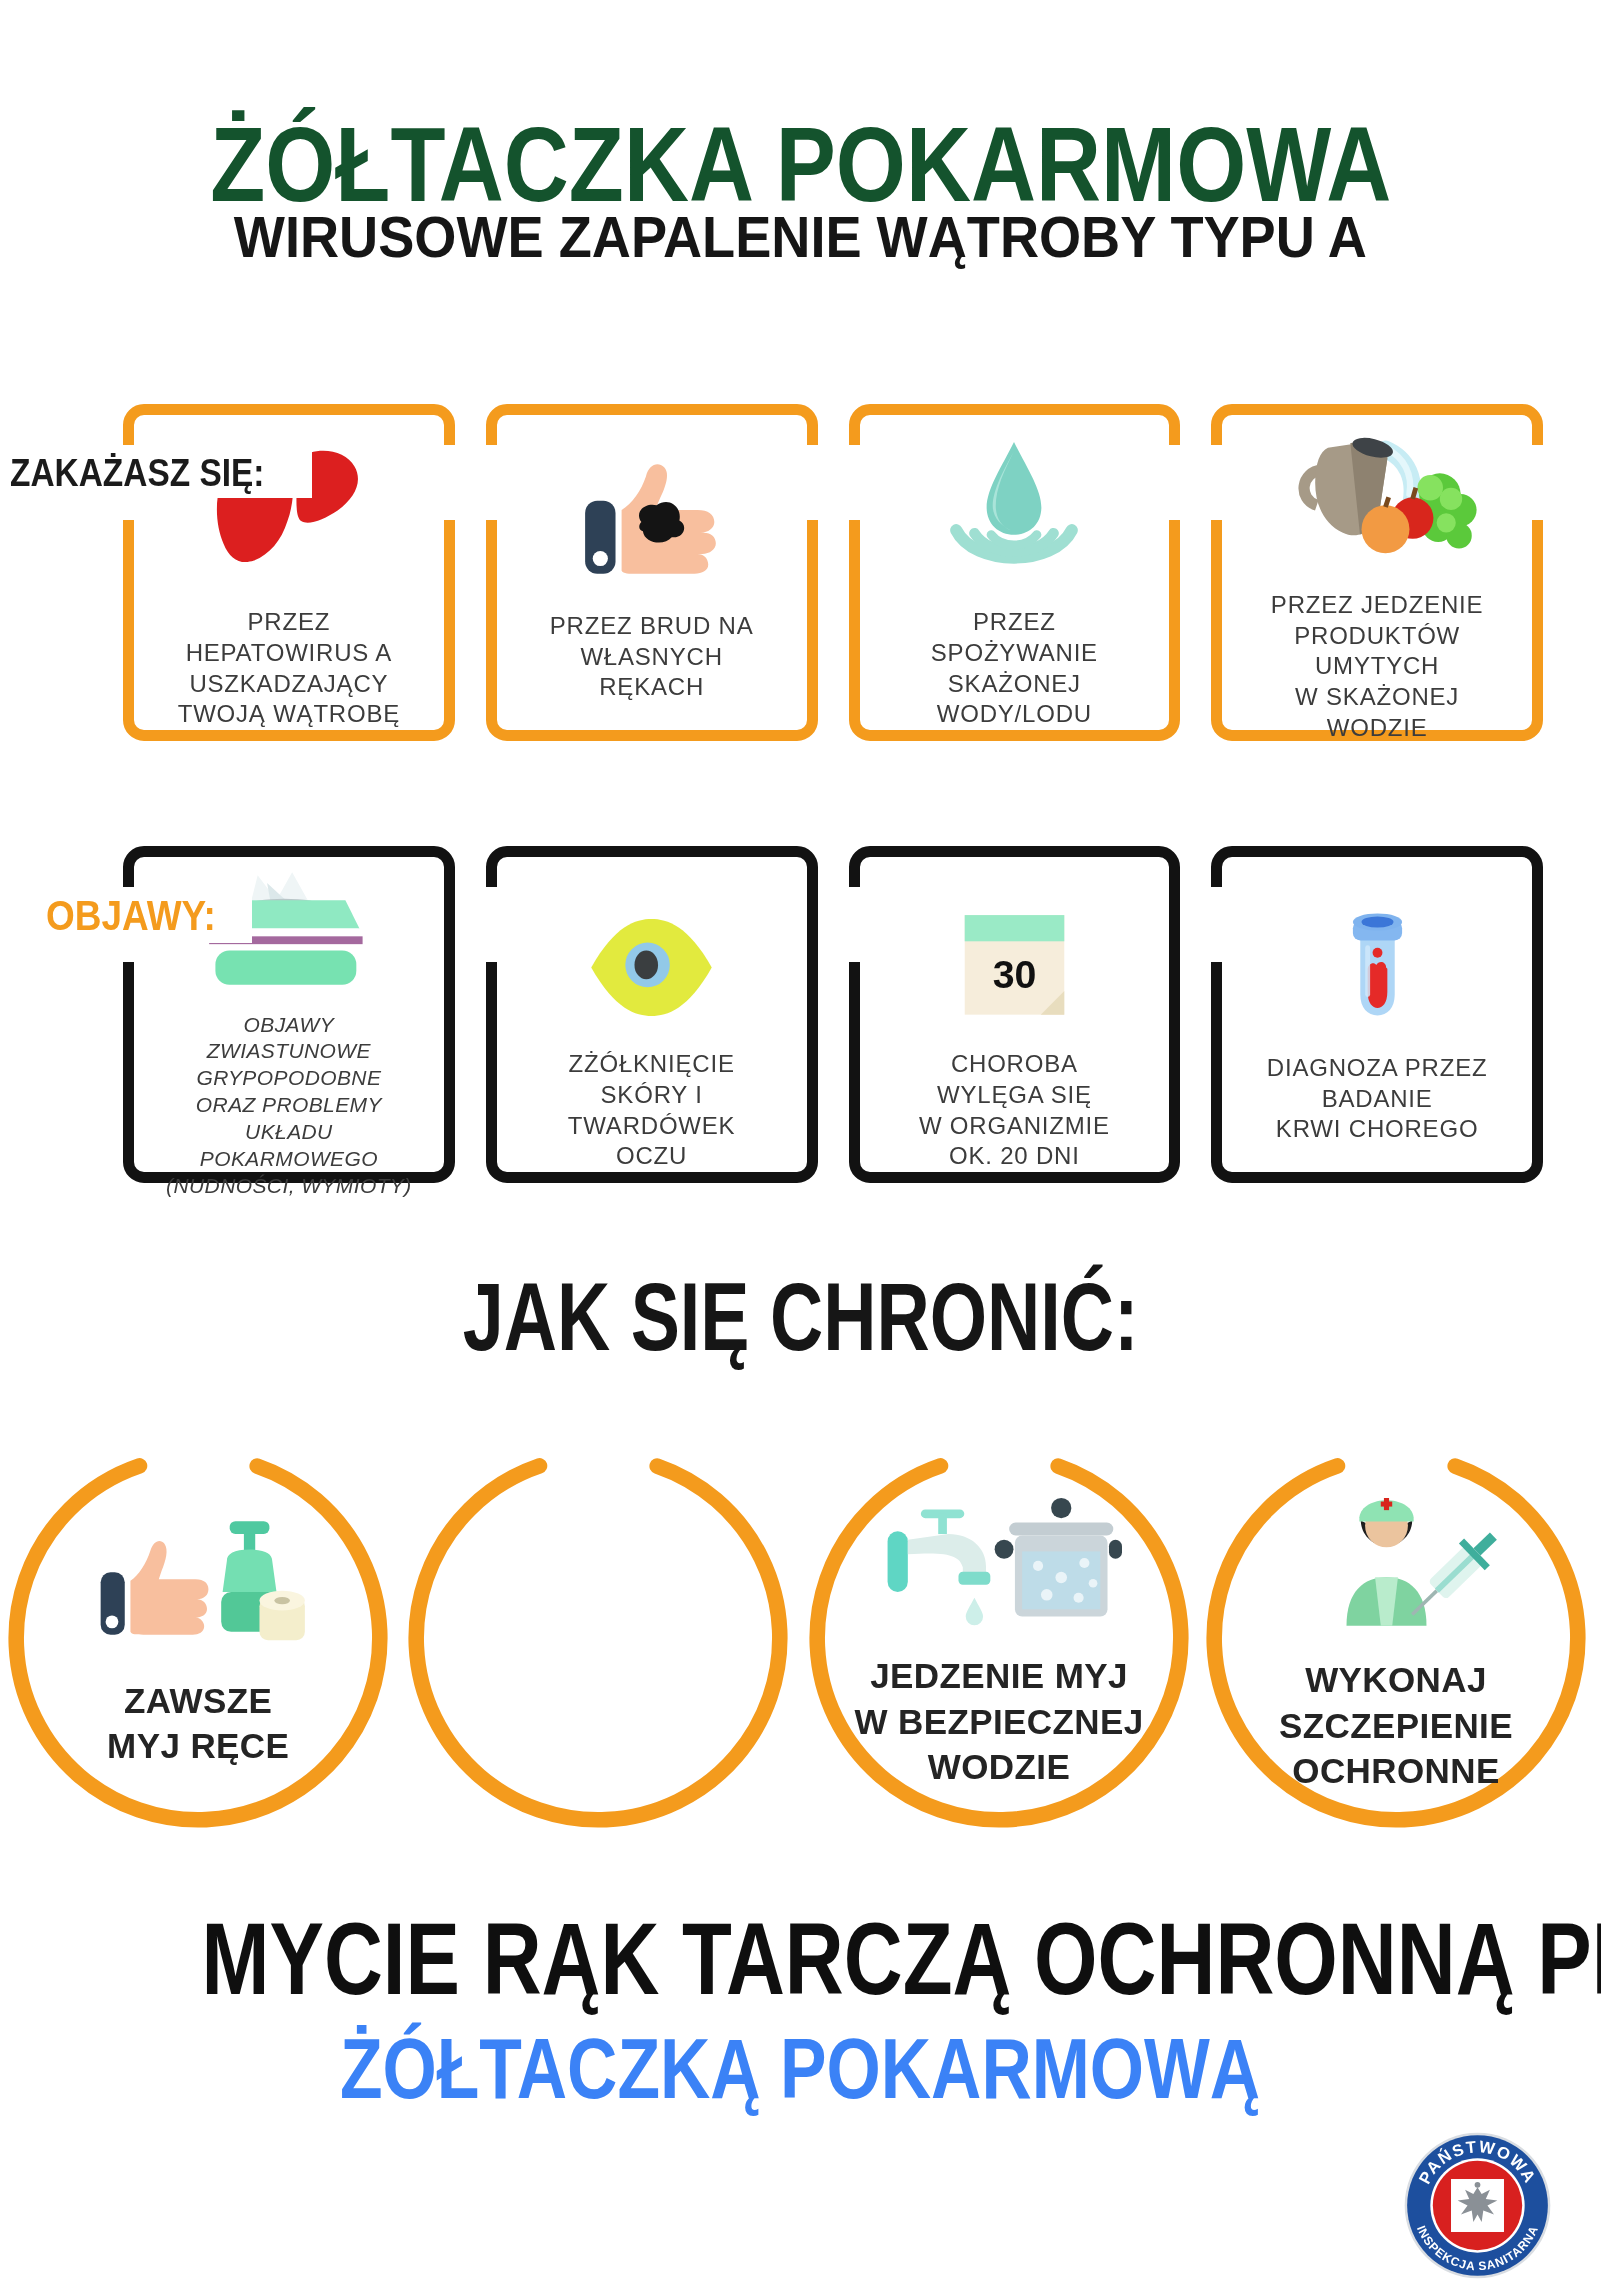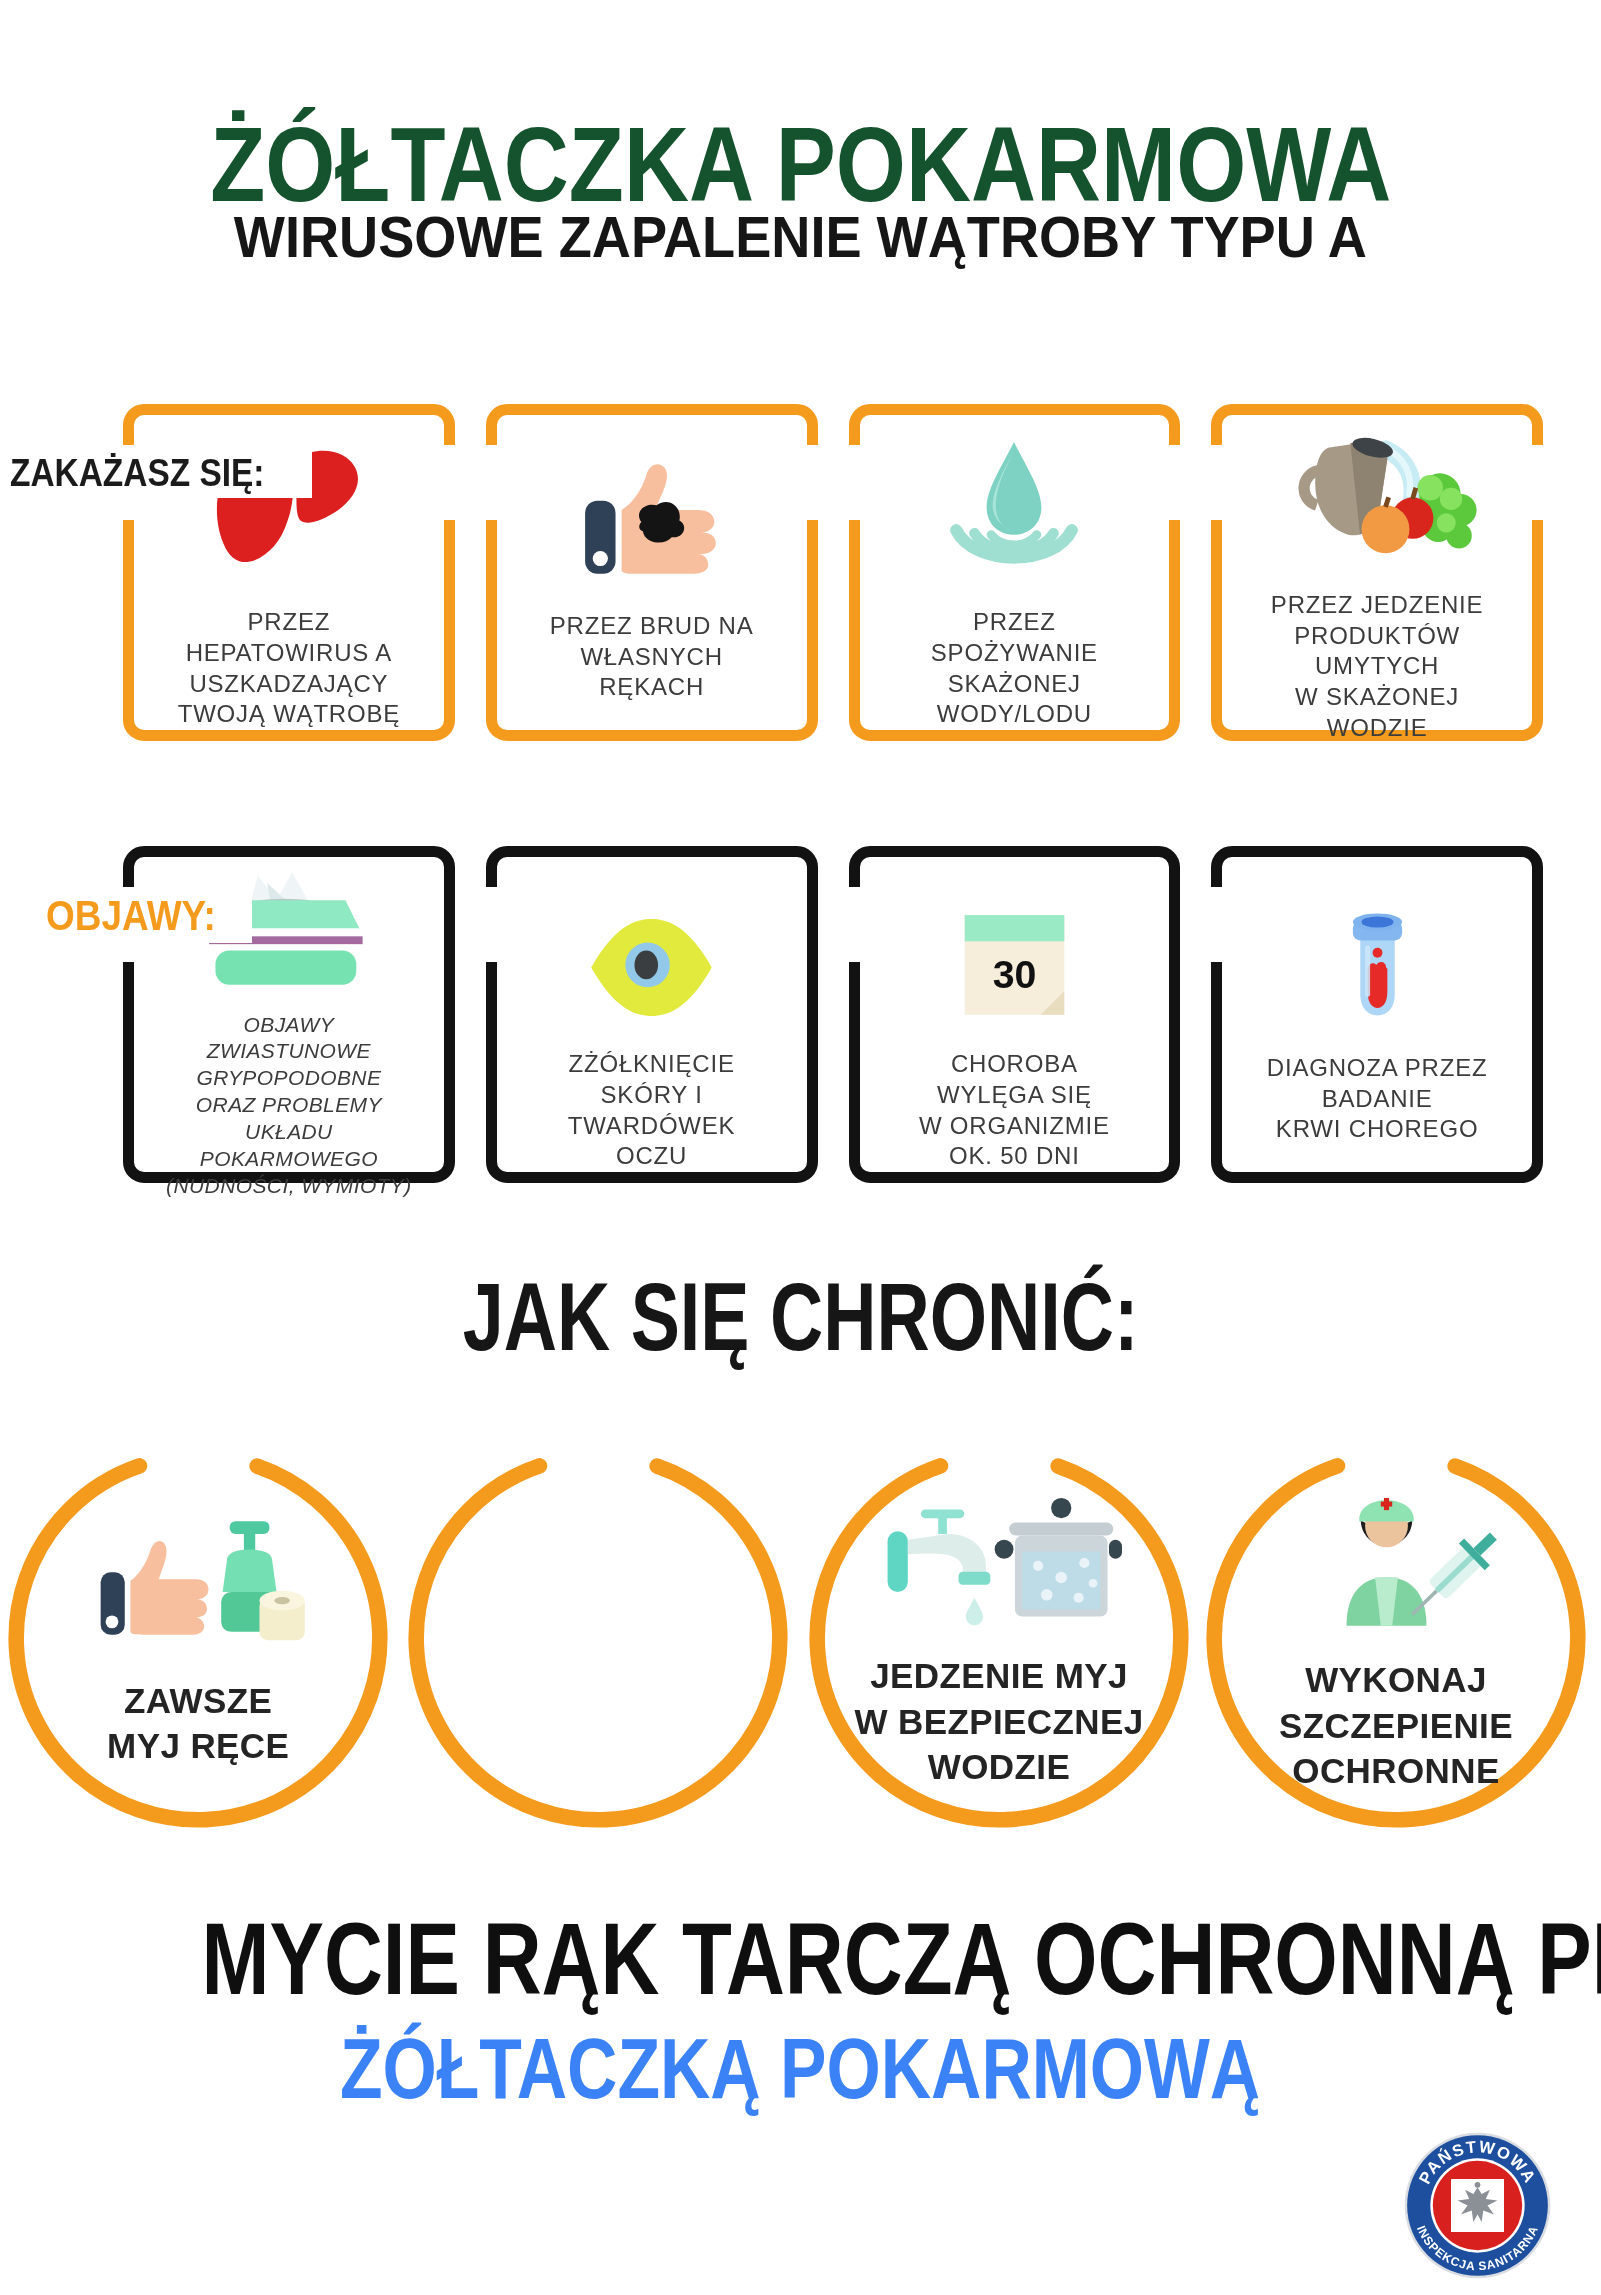--- a/index.html
+++ b/index.html
@@ -215,21 +215,21 @@
           <svg width="143" height="131" viewBox="0 0 100 100">
             <rect x="12" y="10" width="76" height="76" fill="#F6EDDB"></rect>
             <rect x="12" y="10" width="76" height="20" fill="#9AEAC6"></rect>
             <path d="M70 86 L88 68 L88 86 Z" fill="#E8DDBE"></path>
             <text x="50" y="66" font-size="30" font-weight="bold" text-anchor="middle" fill="#111111">30</text>
           </svg>
         </div>
         <div class="card-text">CHOROBA
 WYLĘGA SIĘ
 W ORGANIZMIE
-OK. 50 DNI</div>
+OK. 20 DNI</div>
       </div>
     </div>
 
     <div class="card blackb">
       <div class="notch nl"></div>
       <div class="card-inner">
         <div class="icon-wrap">
           <svg width="123" height="139" viewBox="0 0 100 100">
             <path d="M36 26 L36 72 C36 83 42 89 50 89 C58 89 64 83 64 72 L64 26 Z" fill="#AED6F6"></path>
             <path d="M42 52 C42 47 47 45 49 48 C51 44 57 45 57 50 L58 51 L58 70 C58 79 54 83 50 83 C46 83 42 79 42 70 Z" fill="#E52A28"></path>

